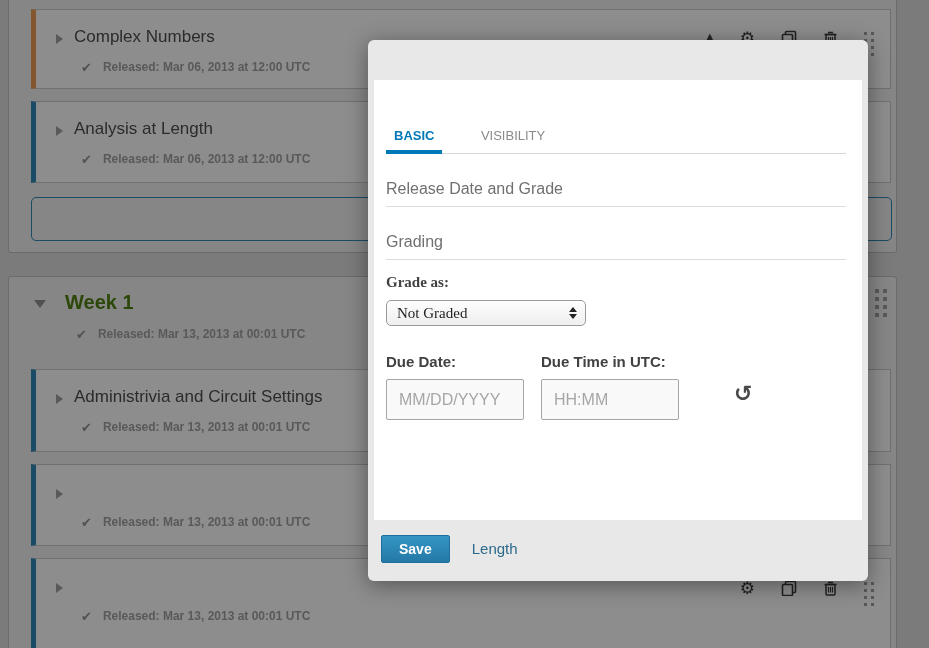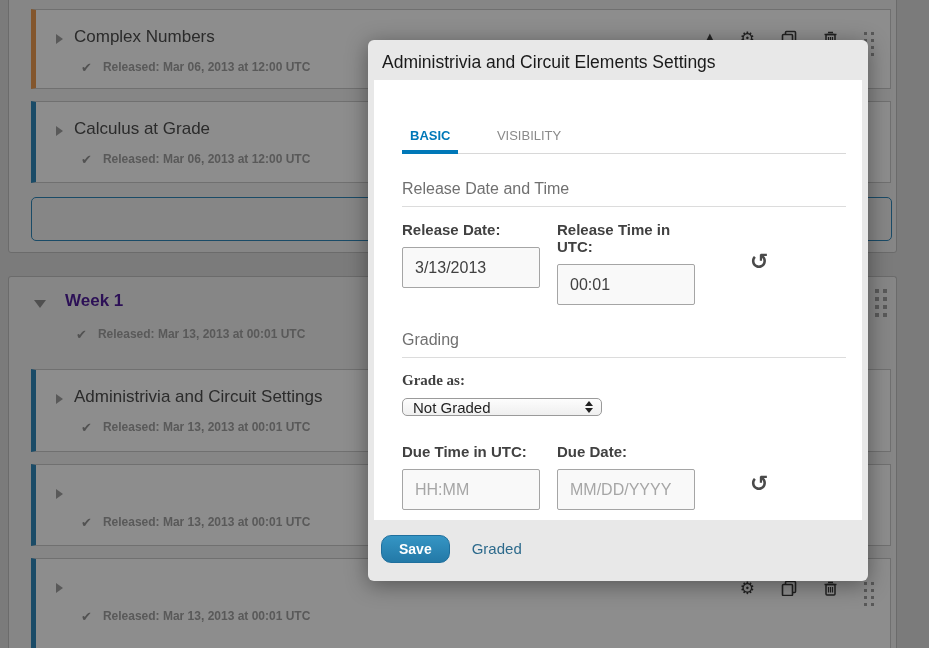--- a/index.html
+++ b/index.html
@@ -41,21 +41,21 @@
   .new-subsection-button {
     position:absolute; left:22px; top:222px; width:861px; height:44px;
     background:transparent; border:1px solid #2d82b2; border-radius:5px; cursor:pointer;
   }
   
   .sec-head { position:absolute; left:0; top:0; width:100%; height:90px; }
   .tri-down {
     position:absolute; left:25px; top:23px; width:0; height:0;
     border-top:8px solid #8a8a8a; border-left:6px solid transparent; border-right:6px solid transparent;
   }
-  .sec-title { position:absolute; left:56px; top:14px; font-size:17px; font-weight:700; color:#4c1d95; }
+  .sec-title { position:absolute; left:56px; top:14px; font-size:20px; font-weight:700; color:#4d7c0f; }
   .sec-head .status { left:67px; top:50px; }
   
   .row-actions { position:absolute; display:flex; align-items:flex-start; gap:26px; }
   .top-actions { top:20px; right:16px; }
   .bot-actions { top:21px; right:16px; }
   .uni-icon { font-family:"DejaVu Sans",sans-serif; line-height:1; }
   .arrow-up-icon { font-size:10px; color:#3f3f3f; padding-top:2px; }
   .arrow-up-icon::before { content:"▲"; }
   .gear-icon { font-size:17px; color:#3a3a3a; }
   .gear-icon::before { content:"⚙"; }
@@ -67,21 +67,21 @@
   
   .overlay { position:absolute; inset:0; background:rgba(0,0,0,0.42); z-index:5; }
   
   .modal {
     position:absolute; left:368px; top:40px; width:500px; height:541px;
     background:#e8e8e8; border-radius:6px; box-shadow:0 4px 22px rgba(0,0,0,0.4); z-index:10;
   }
   .modal-title { padding:12px 14px 0 14px; font-size:17.5px; font-weight:400; color:#1a1a1a; }
   .modal-content {
     position:absolute; left:6px; right:6px; top:40px; height:440px;
-    background:#fff; padding:46px 16px 0 28px;
+    background:#fff; padding:46px 16px 0 12px;
   }
   .tabs { border-bottom:1px solid #d8d8d8; padding-right:4px; }
   .tab { display:inline-block; position:relative; padding:0 8px 10px 8px; font-size:13px; cursor:pointer; }
   .tab-basic { color:#0078b8; font-weight:700; }
   .tab-basic::after { content:""; position:absolute; left:0; right:0; bottom:-1px; height:4px; background:#0078b8; }
   .tab-visibility { margin-left:26px; color:#8a8a8a; }
   .section-heading {
     margin-top:26px; padding-bottom:8px; border-bottom:1px solid #dcdcdc;
     font-size:16px; font-weight:400; color:#707070;
   }
@@ -94,36 +94,36 @@
   }
   .text-input::placeholder { color:#a6a6a6; opacity:1; }
   .reset-col { margin-left:38px; padding-top:30px; }
   .reset-icon {
     font-family:"DejaVu Sans",sans-serif; font-size:22px; font-weight:700; color:#4a4a4a;
     background:none; border:none; cursor:pointer; line-height:1;
   }
   .reset-icon::before { content:"↺"; }
   .grade-label { margin-top:14px;font-family:Liberation Serif, serif; }
   .select-box {
-    width:200px; height:18px; margin-top:3px; display:flex; align-items:center;
+    width:200px; height:26px; margin-top:3px; display:flex; align-items:center;
     background:linear-gradient(#fdfdfd,#efefef); border:1px solid #9a9a9a; border-radius:5px;
-    padding:0 8px 0 10px; cursor:pointer;
+    padding:0 8px 0 10px; cursor:pointer;font-family:Liberation Serif, serif;
   }
   .select-value { flex:1; font-size:15px; color:#1f1f1f; }
   .stepper { display:flex; flex-direction:column; gap:2px; }
   .stepper .up { width:0; height:0; border-bottom:5px solid #222; border-left:4px solid transparent; border-right:4px solid transparent; }
   .stepper .dn { width:0; height:0; border-top:5px solid #222; border-left:4px solid transparent; border-right:4px solid transparent; }
   .due-row { margin-top:27px; }
   .modal-footer {
     position:absolute; left:0; right:0; bottom:0; height:61px;
     padding:15px 0 0 13px; display:flex; align-items:flex-start; gap:22px;
     border-radius:0 0 6px 6px;
   }
   .save-button {
-    background:linear-gradient(#3595c4,#2379a7); border:1px solid #1f6f9d; border-radius:10px;
+    background:linear-gradient(#3595c4,#2379a7); border:1px solid #1f6f9d; border-radius:2px;
     color:#fff; font-family:"Liberation Sans","DejaVu Sans",sans-serif;
     font-size:14px; font-weight:700; padding:0 17px; height:28px; cursor:pointer;
   }
   .cancel-button { font-size:15px; color:#2d6a8c; padding-top:5px; cursor:pointer; text-decoration:none; }
 </style>
 </head>
 <body>
 
 <div class="page">
 
@@ -160,21 +160,21 @@
             <i></i>
             <i></i>
             <i></i>
             <i></i>
           </span>
       </div>
     </article>
 
     <article class="item it2">
       <span class="tri-right"></span>
-      <h3 class="item-title">Calculus at Grade</h3>
+      <h3 class="item-title">Analysis at Length</h3>
       <div class="status">
         <span class="check-icon"></span>
         <span class="status-text">Released: Mar 06, 2013 at 12:00 UTC</span>
       </div>
     </article>
 
     <button class="new-subsection-button"></button>
   </div>
 
   <div class="card card-2">
@@ -246,69 +246,55 @@
             <i></i>
             <i></i>
           </span>
       </div>
     </article>
   </div>
 
   <div class="overlay"></div>
 
   <section class="modal">
-    <h1 class="modal-title">Administrivia and Circuit Elements Settings</h1>
 
     <div class="modal-content">
       <nav class="tabs">
         <span class="tab tab-basic">BASIC</span>
         <span class="tab tab-visibility">VISIBILITY</span>
       </nav>
 
-      <h4 class="section-heading">Release Date and Time</h4>
-
-      <div class="field-row">
-        <div class="field-col">
-          <label class="field-label">Release Date:</label>
-          <input class="text-input" type="text" value="3/13/2013" style="">
-        </div>
-        <div class="field-col">
-          <label class="field-label">Release Time in UTC:</label>
-          <input class="text-input" type="text" value="00:01" style="">
-        </div>
-        <div class="reset-col">
-          <button class="reset-icon"></button>
-        </div>
-      </div>
+      <h4 class="section-heading">Release Date and Grade</h4>
+
 
       <h4 class="section-heading">Grading</h4>
 
       <label class="field-label grade-label">Grade as:</label>
       <div class="select-box">
         <span class="select-value">Not Graded</span>
         <span class="stepper">
             <span class="up"></span>
             <span class="dn"></span>
           </span>
       </div>
 
       <div class="field-row due-row">
         <div class="field-col">
+          <label class="field-label">Due Date:</label>
+          <input class="text-input" type="text" placeholder="MM/DD/YYYY" style="">
+        </div>
+        <div class="field-col">
           <label class="field-label">Due Time in UTC:</label>
           <input class="text-input" type="text" placeholder="HH:MM" style="">
-        </div>
-        <div class="field-col">
-          <label class="field-label">Due Date:</label>
-          <input class="text-input" type="text" placeholder="MM/DD/YYYY" style="">
         </div>
         <div class="reset-col">
           <button class="reset-icon"></button>
         </div>
       </div>
     </div>
 
     <footer class="modal-footer">
       <button class="save-button">Save</button>
-      <a class="cancel-button">Graded</a>
+      <a class="cancel-button">Length</a>
     </footer>
   </section>
 
 </div>
 
 </body></html>

